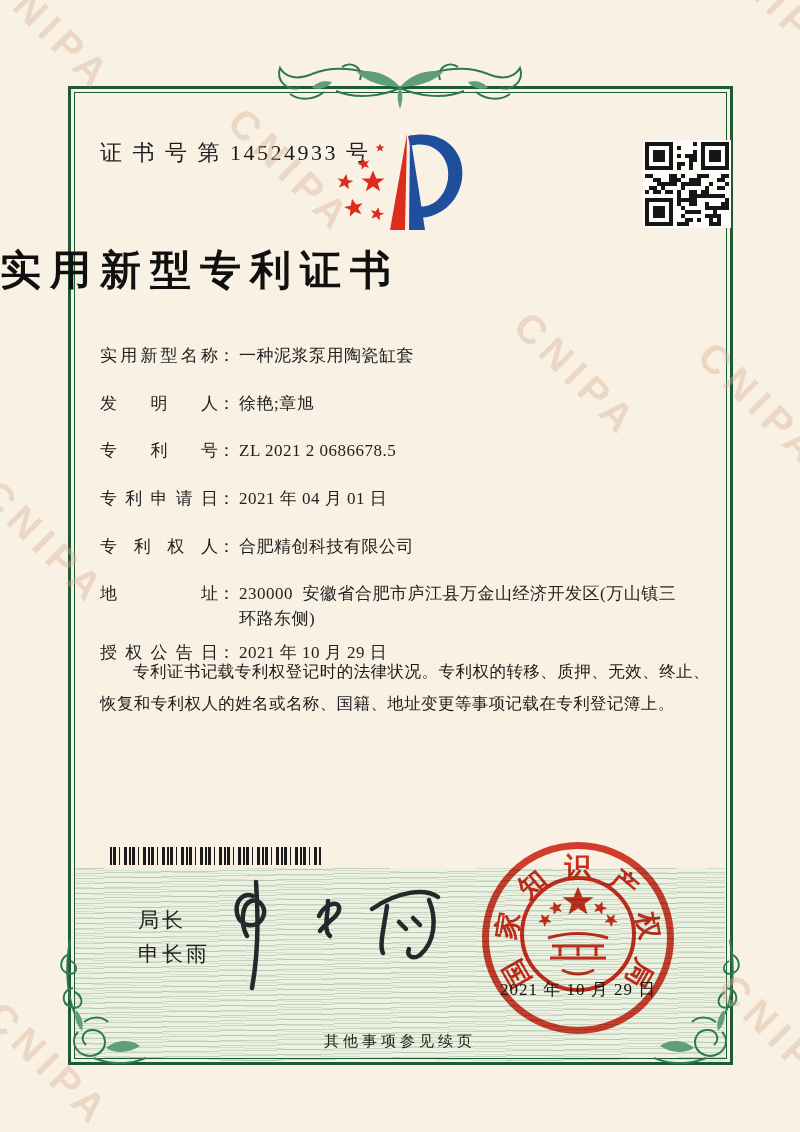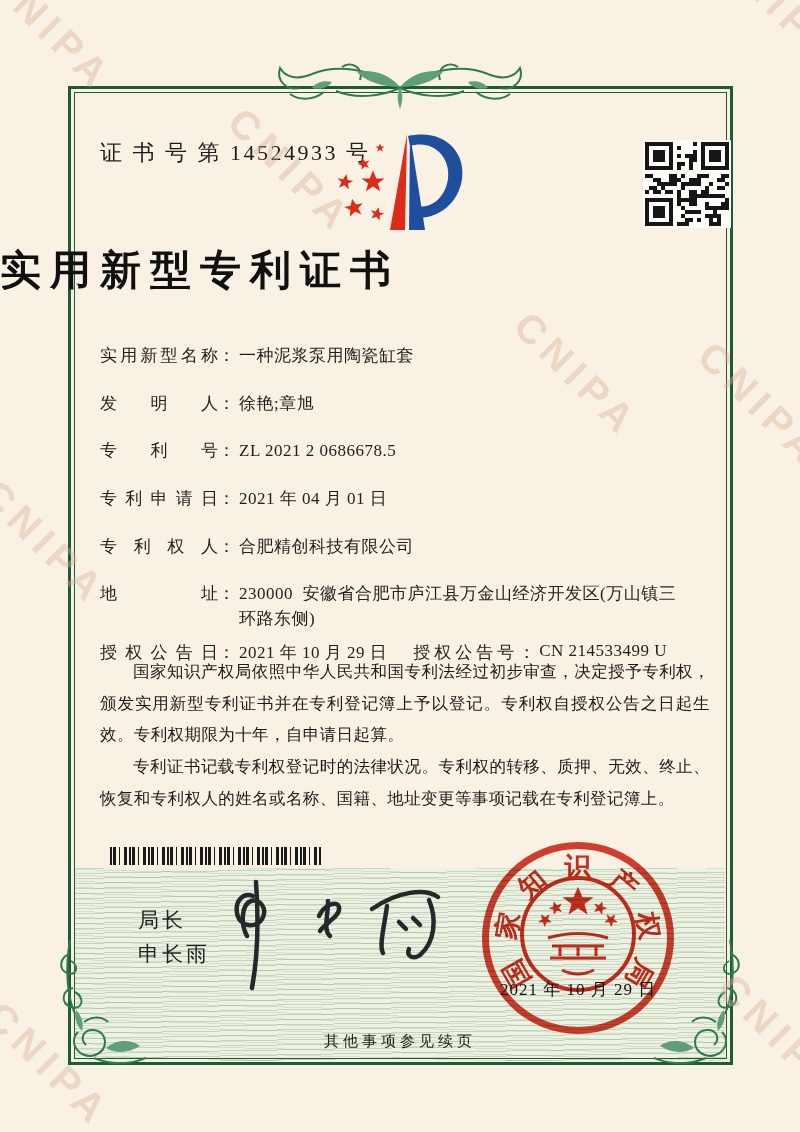--- a/index.html
+++ b/index.html
@@ -34,21 +34,21 @@
   .qr{position:absolute;left:643px;top:140px;width:84px;height:84px;background:#fdfcf8;padding:2px;z-index:4;}
   .title{position:absolute;left:0;top:243px;width:100%;text-align:left;font-size:41px;font-weight:bold;
          letter-spacing:9px;color:#101010;z-index:4;}
 
   
   .fields{position:absolute;left:100px;top:344px;width:612px;z-index:4;font-size:17px;color:#1e1e1e;}
   .frow{margin-bottom:23px;line-height:1.45;}
   .flabel{display:inline-block;width:118px;text-align:justify;text-align-last:justify;vertical-align:top;}
   .fcolon{display:inline-block;vertical-align:top;margin-right:4px;}
   .fvalue{display:inline-block;max-width:448px;vertical-align:top;white-space:pre-wrap;letter-spacing:.5px;}
-  .grant-row{display:flex;margin-top:1px;}
+  .grant-row{display:flex;margin-top:1px;text-decoration:underline;}
   .flabel2{letter-spacing:4px;}
   .grant-right{margin-left:26px;}
 
   
   .body-text{position:absolute;left:100px;top:656px;width:610px;z-index:4;font-size:16.5px;
              line-height:1.92;color:#1a1a1a;text-align:justify;letter-spacing:.4px;}
   .body-text p{margin:0;text-indent:2em;}
 
   
   .barcode{position:absolute;left:110px;top:847px;width:212px;height:18px;z-index:4;
@@ -315,28 +315,24 @@
     <div class="frow">
       <span class="flabel">专利权人</span><span class="fcolon">：</span><span class="fvalue">合肥精创科技有限公司</span>
     </div>
     <div class="frow" style="margin-bottom:10px">
       <span class="flabel">地址</span><span class="fcolon">：</span><span class="fvalue">230000  安徽省合肥市庐江县万金山经济开发区(万山镇三环路东侧)</span>
     </div>
     <div class="grant-row">
       <div>
         <span class="flabel">授权公告日</span><span class="fcolon">：</span><span class="fvalue">2021 年 10 月 29 日</span>
       </div>
-      <div class="grant-right">
-        <span class="flabel2">授权公告号</span><span class="fcolon">：</span><span class="fvalue">CN 214533499 U</span>
-      </div>
     </div>
   </div>
 
   <div class="body-text">
-    <p>国家知识产权局依照中华人民共和国专利法经过初步审查，决定授予专利权，颁发实用新型专利证书并在专利登记簿上予以登记。专利权自授权公告之日起生效。专利权期限为十年，自申请日起算。</p>
     <p>专利证书记载专利权登记时的法律状况。专利权的转移、质押、无效、终止、恢复和专利权人的姓名或名称、国籍、地址变更等事项记载在专利登记簿上。</p>
   </div>
 
   <div class="barcode"></div>
 
   <div class="sig-block">
     <div>局长</div>
     <div>申长雨</div>
   </div>
 

